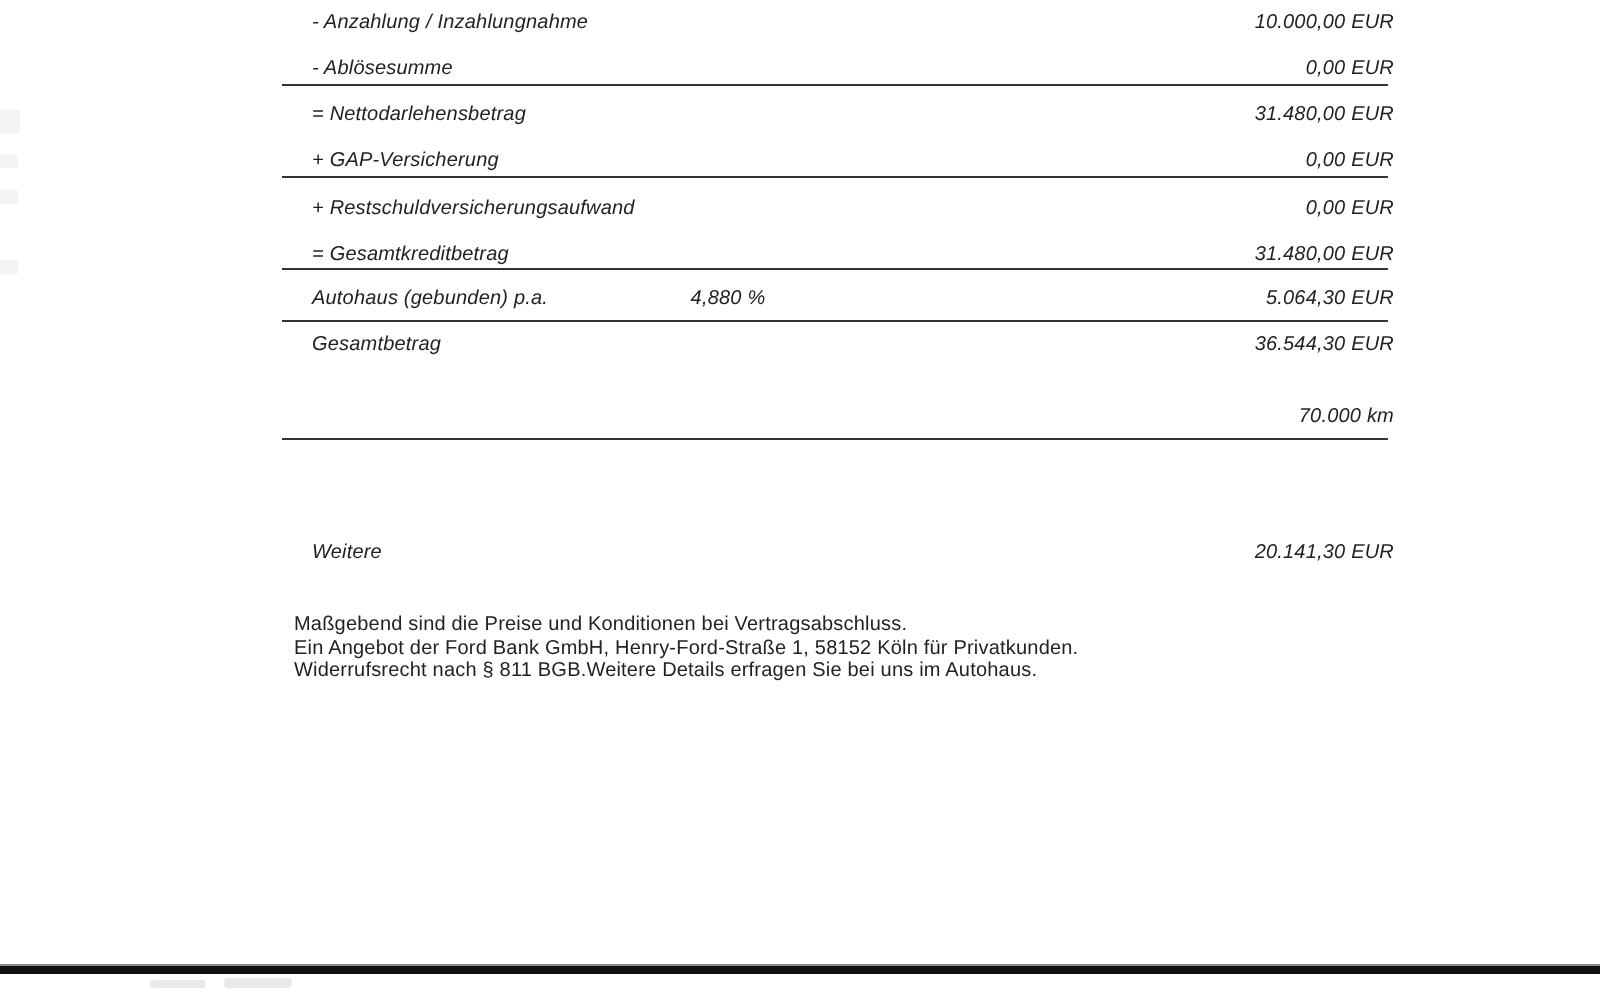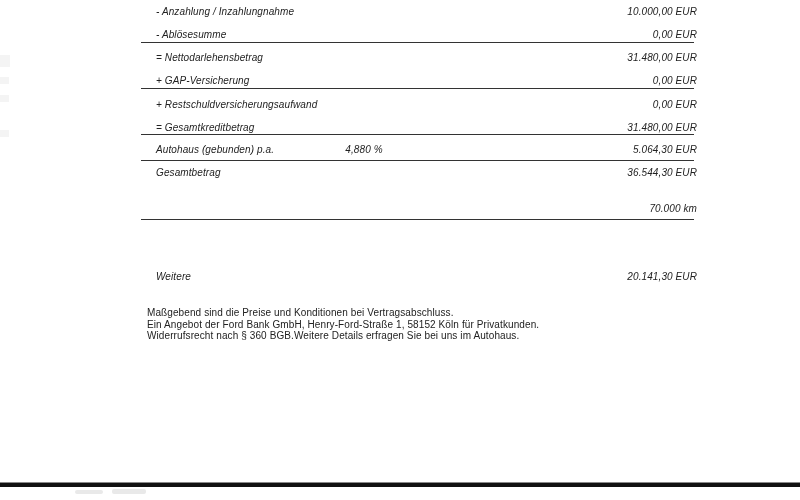--- a/index.html
+++ b/index.html
@@ -148,21 +148,21 @@
 
 
   <div class="row" style="top:271px">
     <span class="label">Weitere</span>
     <span class="value">20.141,30 EUR</span>
   </div>
 
   <div class="footer-text">
     <div>Maßgebend sind die Preise und Konditionen bei Vertragsabschluss.</div>
     <div>Ein Angebot der Ford Bank GmbH, Henry-Ford-Straße 1, 58152 Köln für Privatkunden.</div>
-    <div>Widerrufsrecht nach § 360 BGB.Weitere Details erfragen Sie bei uns im Autohaus.</div>
+    <div>Widerrufsrecht nach § 811 BGB.Weitere Details erfragen Sie bei uns im Autohaus.</div>
   </div>
 
   <div class="bottom-bar"></div>
 
   <div class="edge-fragment" style="left:0; top:55px;  width:10px; height:12px;"></div>
   <div class="edge-fragment" style="left:0; top:77px;  width:9px;  height:7px;"></div>
   <div class="edge-fragment" style="left:0; top:95px;  width:9px;  height:7px;"></div>
   <div class="edge-fragment" style="left:0; top:130px; width:9px;  height:7px;"></div>
 
   <div class="bottom-fragment" style="left:75px;  top:490px; width:28px; height:4px;"></div>

